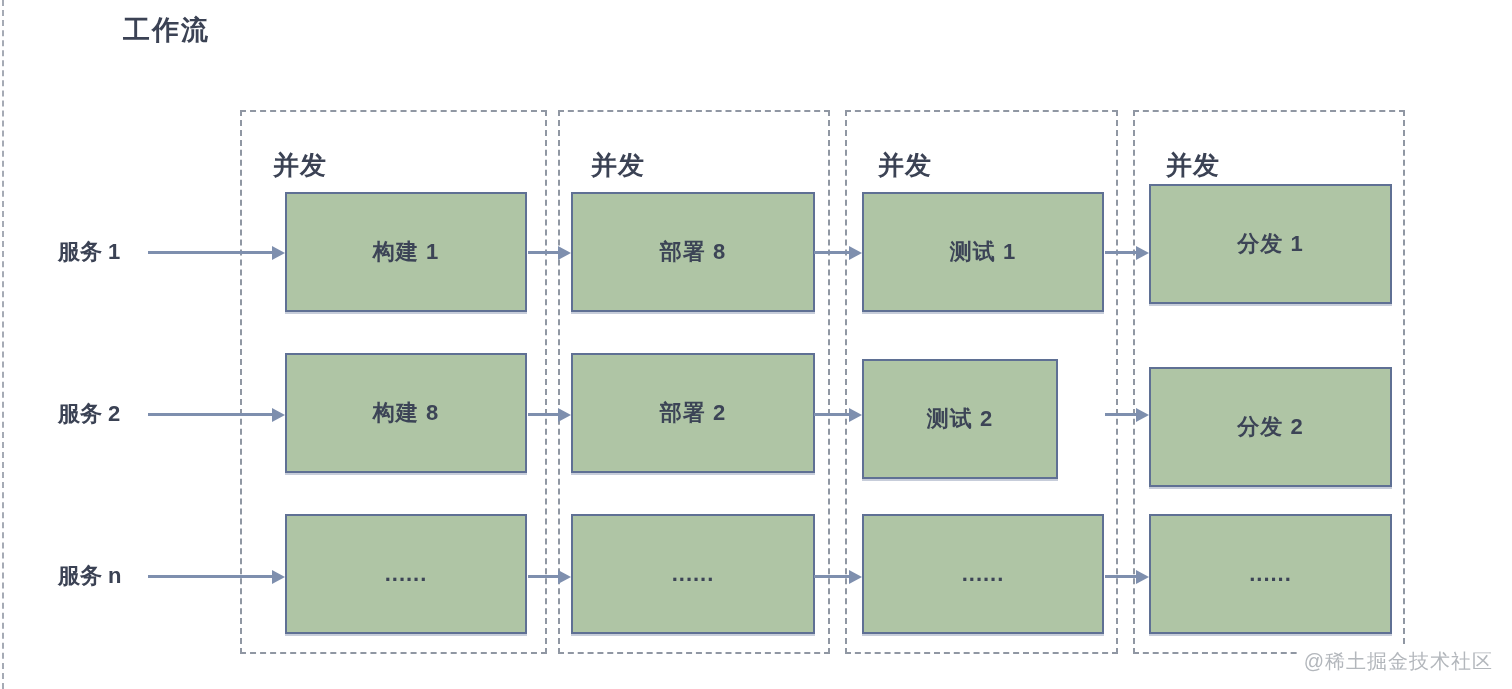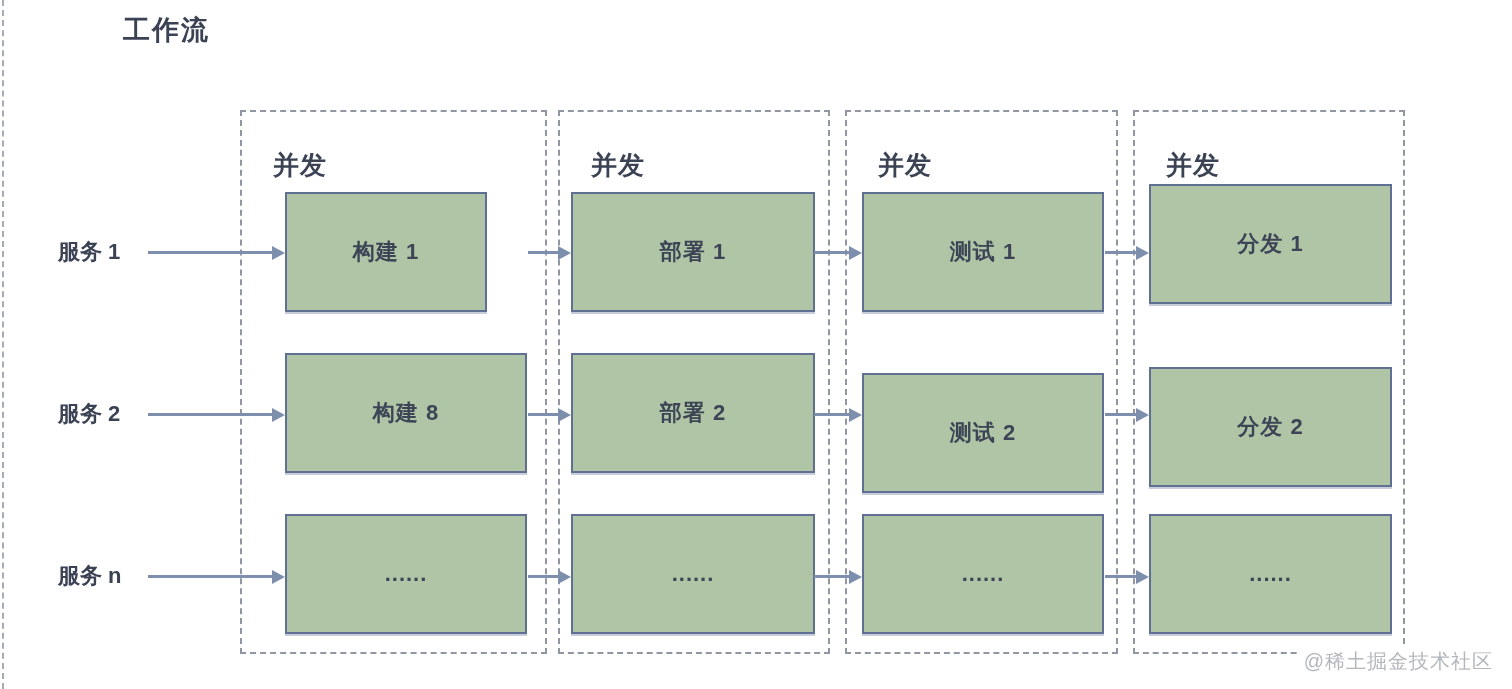--- a/index.html
+++ b/index.html
@@ -86,28 +86,28 @@
   <div class="col" style="left:558px;width:272px">
     <div class="col-label">并发</div>
   </div>
   <div class="col" style="left:845px;width:273px">
     <div class="col-label">并发</div>
   </div>
   <div class="col" style="left:1133px;width:272px">
     <div class="col-label">并发</div>
   </div>
 
-  <div class="task-box" style="left:285px;top:192px;width:202px">构建 1</div>
-  <div class="task-box" style="left:571px;top:192px;width:244px">部署 1</div>
+  <div class="task-box" style="left:285px;top:192px;width:242px">构建 1</div>
+  <div class="task-box" style="left:571px;top:192px;width:244px">部署 8</div>
   <div class="task-box" style="left:862px;top:192px;width:242px">测试 1</div>
   <div class="task-box" style="left:1149px;top:184px;width:243px">分发 1</div>
 
   <div class="task-box" style="left:285px;top:353px;width:242px">构建 8</div>
   <div class="task-box" style="left:571px;top:353px;width:244px">部署 2</div>
-  <div class="task-box" style="left:862px;top:373px;width:242px">测试 2</div>
+  <div class="task-box" style="left:862px;top:359px;width:196px">测试 2</div>
   <div class="task-box" style="left:1149px;top:367px;width:243px">分发 2</div>
 
   <div class="task-box" style="left:285px;top:514px;width:242px">......</div>
   <div class="task-box" style="left:571px;top:514px;width:244px">......</div>
   <div class="task-box" style="left:862px;top:514px;width:242px">......</div>
   <div class="task-box" style="left:1149px;top:514px;width:243px">......</div>
 
   <div class="arrow" style="left:148px;top:251px;width:124px">
       <i class="head"></i>
     </div>

